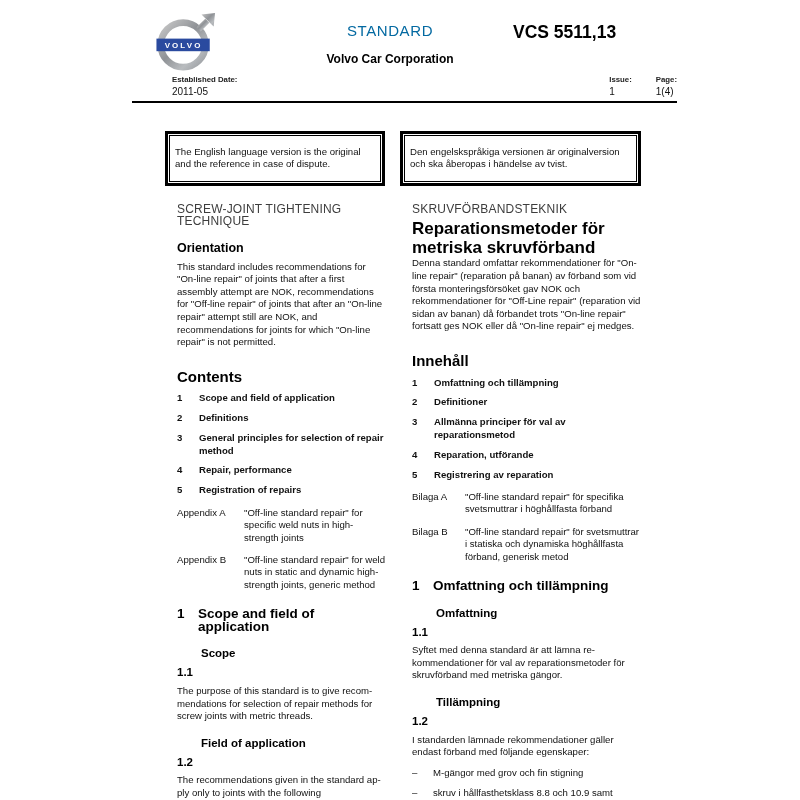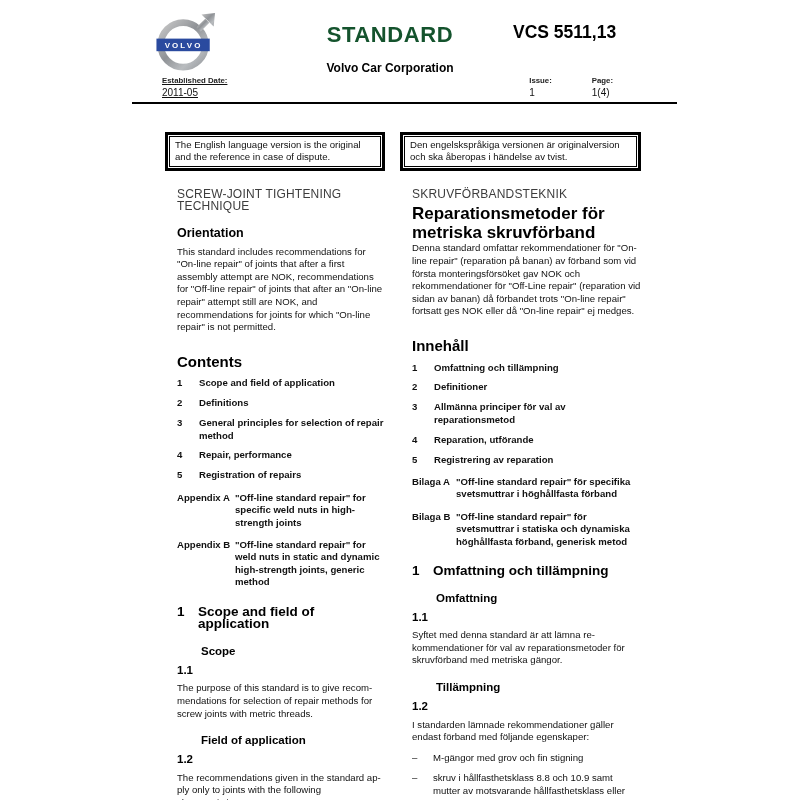--- a/index.html
+++ b/index.html
@@ -9,52 +9,52 @@
     background:#ffffff; color:#111;
     font-family:"Liberation Sans","DejaVu Sans",sans-serif;
   }
   .content { width:545px; margin-left:132px; padding-top:10px; }
 
   
   .header-row { display:flex; align-items:flex-start; }
   .logo-wrap { width:100px; padding-left:23px; flex:0 0 100px; }
   .logo-svg { display:block; width:62px; height:64px; }
   .header-center { flex:1; text-align:center; padding-left:35px; padding-top:12px; }
-  .doc-type { font-size:22px; font-weight:bold; letter-spacing:0.6px; color:#14532d; }
+  .doc-type { font-size:15px; font-weight:normal; letter-spacing:0.6px; color:#0369a1; }
   .company  { font-size:12px; font-weight:bold; margin-top:13px; color:#000; }
   .doc-number { flex:0 0 164px; font-size:17.5px; font-weight:bold; padding-top:12px; white-space:nowrap; color:#000; }
 
   .meta-row { display:flex; justify-content:space-between; margin-top:1px; }
-  .meta-left { margin-left:30px;text-decoration:underline; }
+  .meta-left { margin-left:40px; }
   .meta-label { font-size:7.8px; font-weight:bold; color:#222; }
   .meta-value { font-size:10px; margin-top:2px; color:#111; }
-  .meta-right { display:flex; gap:40px; margin-right:64px; }
+  .meta-right { display:flex; gap:24px; }
 
   .rule { border-bottom:2px solid #000; margin-top:4px; }
 
   
   .body-grid { display:grid; grid-template-columns:220px 241px; column-gap:15px; margin-left:33px; margin-top:28px; }
   .notice {
     border:3px solid #000;
     box-shadow: inset 0 0 0 1px #fff, inset 0 0 0 2px #000;
-    padding:4px 7px; font-size:9.6px; line-height:12.4px; color:#111;
+    padding:12px 7px; font-size:9.6px; line-height:12.4px; color:#111;
     align-self:start;
   }
   .col { padding-left:12px; margin-top:17px; font-size:9.6px; line-height:12.6px; color:#111; }
 
   .kicker { font-size:12px; letter-spacing:0.2px; color:#3d3d3d; }
   .doc-title { margin:5px 0 0; font-size:17px; line-height:18.5px; font-weight:bold; color:#000; }
   .doc-title .line { display:block; }
   .h2 { margin:14px 0 6px; font-size:12.5px; font-weight:bold; color:#000; }
   .body-p { margin:0; }
   .h-contents { margin:22px 0 9px; font-size:15px; font-weight:bold; color:#000; }
   .toc-item { display:flex; font-weight:bold; margin-bottom:7.5px; line-height:12.4px; }
   .toc-num { flex:0 0 22px; }
   .toc-text { flex:1; }
-  .appendix-item { display:flex; font-weight:bold; margin:10px 0 0; line-height:12.4px; }
+  .appendix-item { display:flex; font-weight:normal; margin:10px 0 0; line-height:12.4px;gap:9px; }
   .col-en .appendix-label { flex:0 0 58px; }
   .col-sv .appendix-label { flex:0 0 44px; }
   .appendix-text { flex:1; }
   .h-section { display:flex; margin:17px 0 0; font-size:13.5px; font-weight:bold; color:#000; }
   .sec-num { flex:0 0 21px; }
   .h-sub { display:flex; margin:14px 0 6px; font-size:11.5px; font-weight:bold; color:#000; }
   .sub-num { flex:0 0 24px;margin-top:19px; }
   .dash-item { display:flex; margin-top:8px; }
   .dash-col { flex:0 0 21px; }
   .dash-text { flex:1; }

